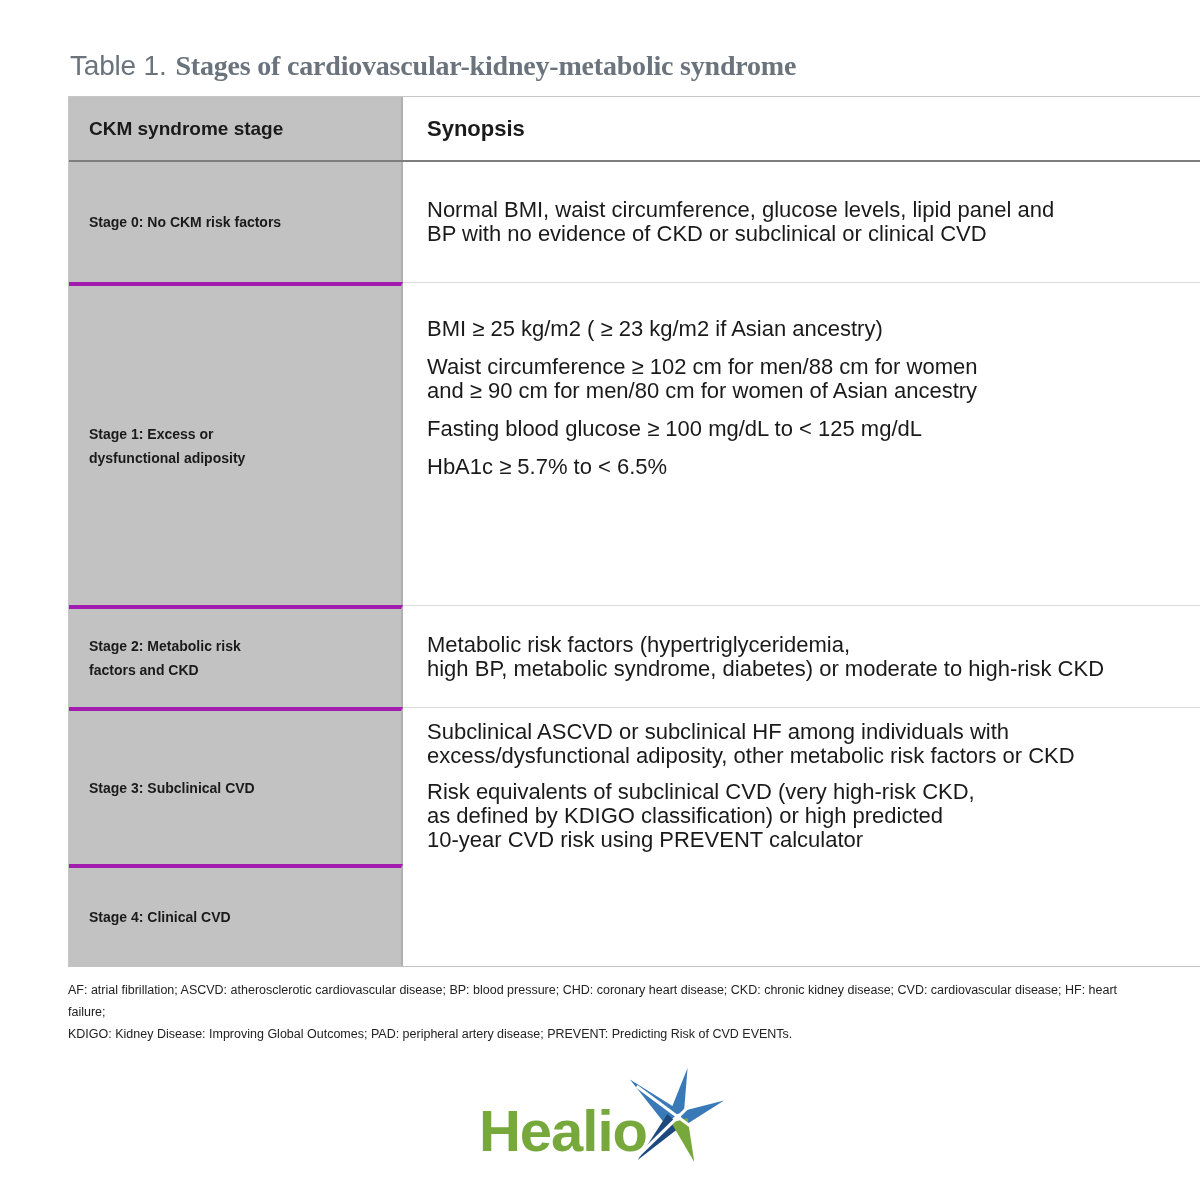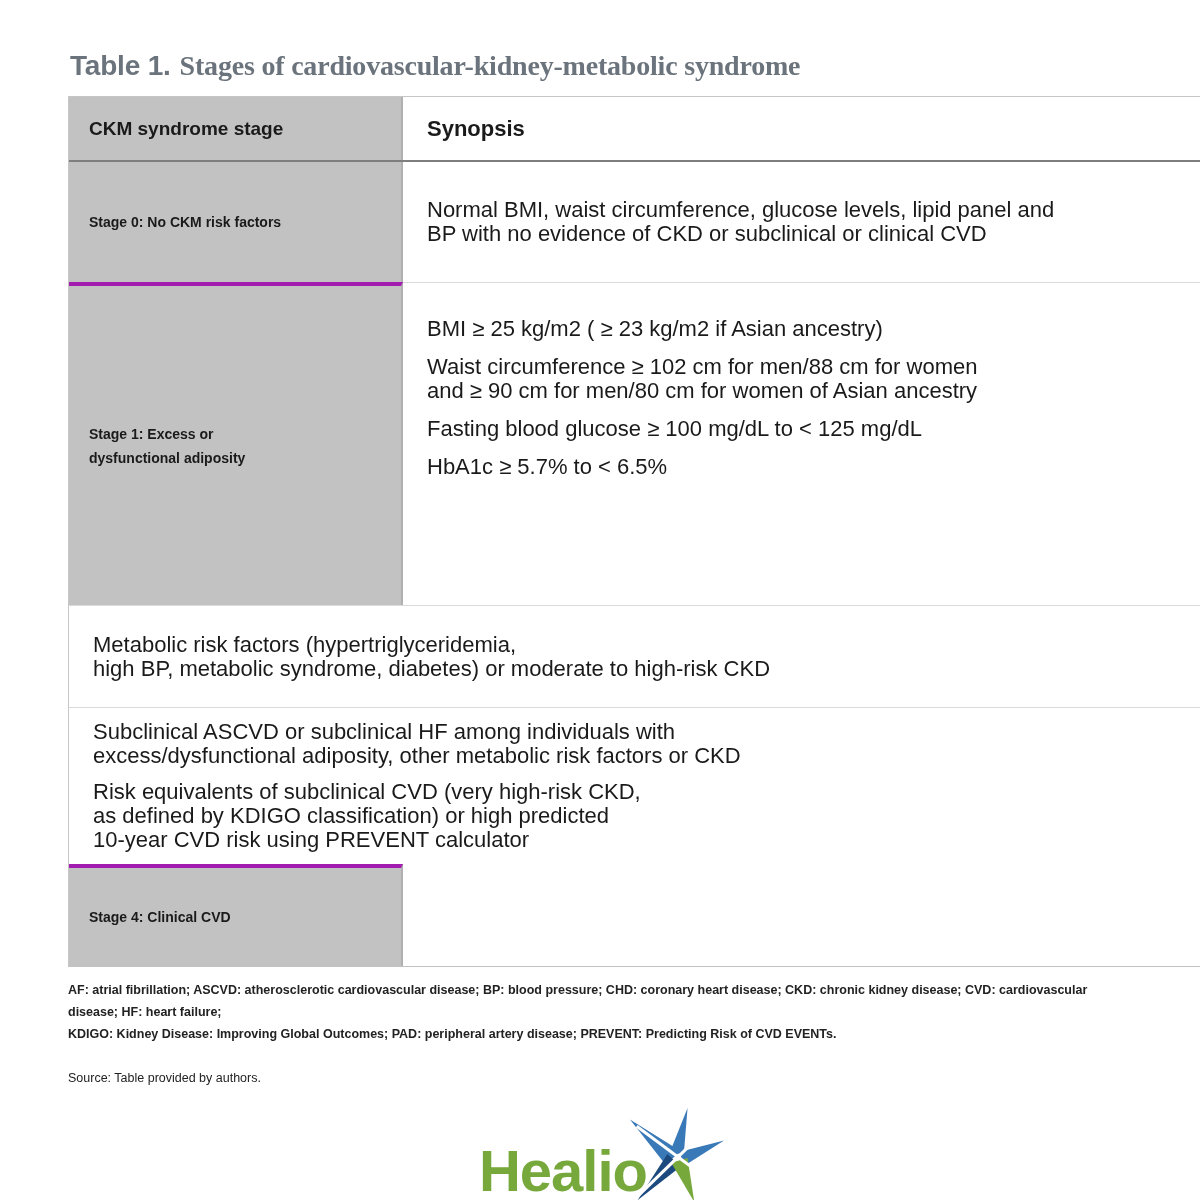--- a/index.html
+++ b/index.html
@@ -13,21 +13,21 @@
   }
   .content { padding: 0 68px; }
 
   
   .title {
     margin: 50px 0 14px 2px;
     font-size: 28px;
     color: #6b747c;
     letter-spacing: -0.2px;
   }
-  .title .prefix { font-weight: 700; margin-right: 9px; }
+  .title .prefix { font-weight: 400; margin-right: 9px; }
   .title .main   { font-weight: 700; font-family: Liberation Serif, serif; }
 
   
   .ckm-table {
     width: 1166px;
     border: 1px solid #c6c6c6;
     border-right: 2px solid #b3b3b3;
     border-bottom: 1px solid #c2c2c2;
   }
   .row { display: flex; }
@@ -72,21 +72,20 @@
   .h157 { height: 157px; }
   .r1 .cell-syn { justify-content: flex-start; padding-top: 34px; gap: 14px; }
 
   
   .footnote {
     margin-top: 12px;
     font-size: 12.5px;
     line-height: 22px;
     color: #222222;
     white-space: pre-line;
-    font-weight: bold;
   }
   .source {
     margin-top: 26px;
     font-size: 12.5px;
     color: #222222;
   }
 
   
   .logo-wrap {
     margin-top: 52px;
@@ -138,45 +137,47 @@
       <div class="cell-syn">
         <p>BMI ≥ 25 kg/m2 ( ≥ 23 kg/m2 if Asian ancestry)</p>
         <p>Waist circumference ≥ 102 cm for men/88 cm for women
 and ≥ 90 cm for men/80 cm for women of Asian ancestry</p>
         <p>Fasting blood glucose ≥ 100 mg/dL to &lt; 125 mg/dL</p>
         <p>HbA1c ≥ 5.7% to &lt; 6.5%</p>
       </div>
     </div>
 
     <div class="row h102">
+      <div class="cell-stage">Stage 2: Metabolic risk
+factors and CKD</div>
       <div class="cell-syn">
         <p>Metabolic risk factors (hypertriglyceridemia,
 high BP, metabolic syndrome, diabetes) or moderate to high-risk CKD</p>
       </div>
     </div>
 
     <div class="row h157">
+      <div class="cell-stage">Stage 3: Subclinical CVD</div>
       <div class="cell-syn">
         <p>Subclinical ASCVD or subclinical HF among individuals with
 excess/dysfunctional adiposity, other metabolic risk factors or CKD</p>
         <p>Risk equivalents of subclinical CVD (very high-risk CKD,
 as defined by KDIGO classification) or high predicted
 10-year CVD risk using PREVENT calculator</p>
       </div>
     </div>
 
     <div class="row h102">
       <div class="cell-stage">Stage 4: Clinical CVD</div>
     </div>
 
   </div>
 
   <div class="footnote">AF: atrial fibrillation; ASCVD: atherosclerotic cardiovascular disease; BP: blood pressure; CHD: coronary heart disease; CKD: chronic kidney disease; CVD: cardiovascular disease; HF: heart failure;
 KDIGO: Kidney Disease: Improving Global Outcomes; PAD: peripheral artery disease; PREVENT: Predicting Risk of CVD EVENTs.</div>
-  <div class="source">Source: Table provided by authors.</div>
 
   <div class="logo-wrap">
     <div class="logo">
       <span class="logo-text">Healio</span>
       <svg class="star" viewBox="0 0 100 100" xmlns="http://www.w3.org/2000/svg">
 
         <polygon points="1,13 54,46 38,60" fill="#3a79b8"></polygon>
 
         <polygon points="61,1 43,46 57,50" fill="#3a79b8"></polygon>
 

